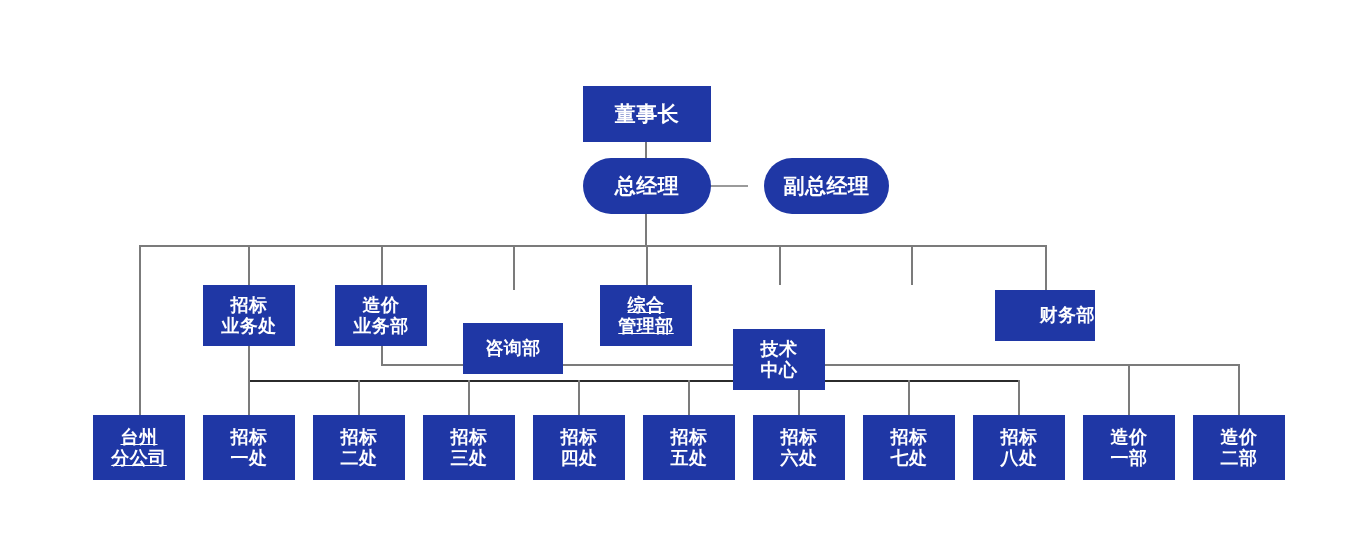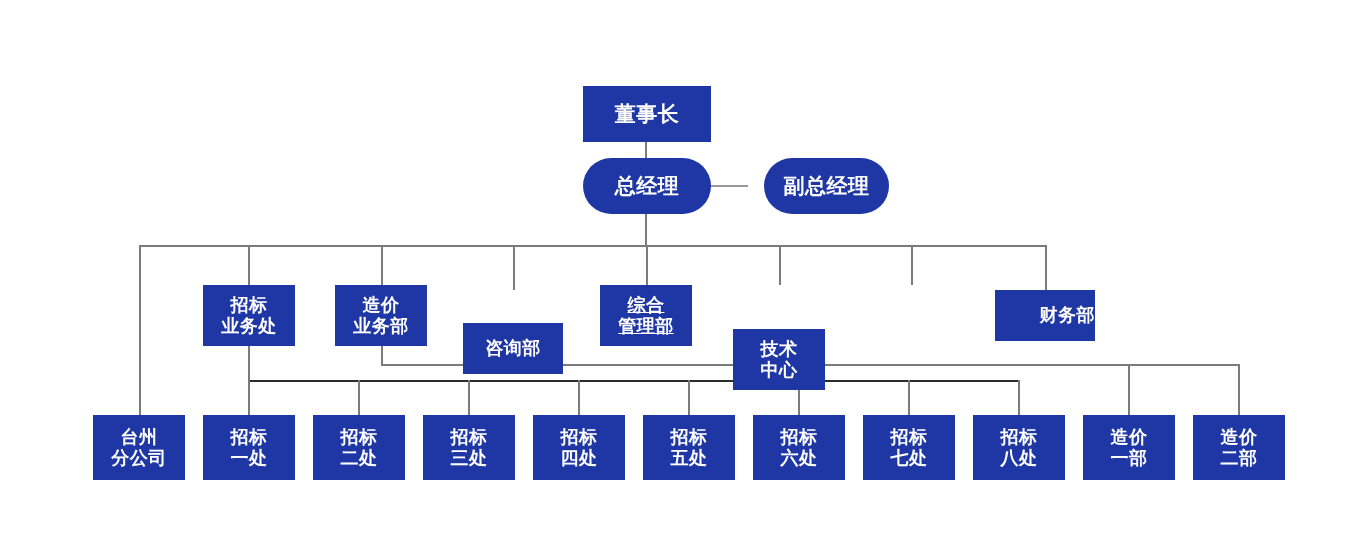--- a/index.html
+++ b/index.html
@@ -151,21 +151,21 @@
     </span>
   </div>
 
 
   <div class="node lvl-3" style="left:995px; top:290px; width:100px; height:51px;text-align:right;">
     <span class="lbl">
       <span>财务部</span>
     </span>
   </div>
 
-  <div class="node lvl-4" style="left:93px; top:415px; width:92px; height:65px;">
+  <div class="node lvl-4" style="left:93px; top:415px; width:92px; height:65px;text-decoration:underline;">
     <span class="lbl">
       <span>台州</span>
       <span>分公司</span>
     </span>
   </div>
 
   <div class="node lvl-4" style="left:203px; top:415px; width:92px; height:65px;">
     <span class="lbl">
       <span>招标</span>
       <span>一处</span>

